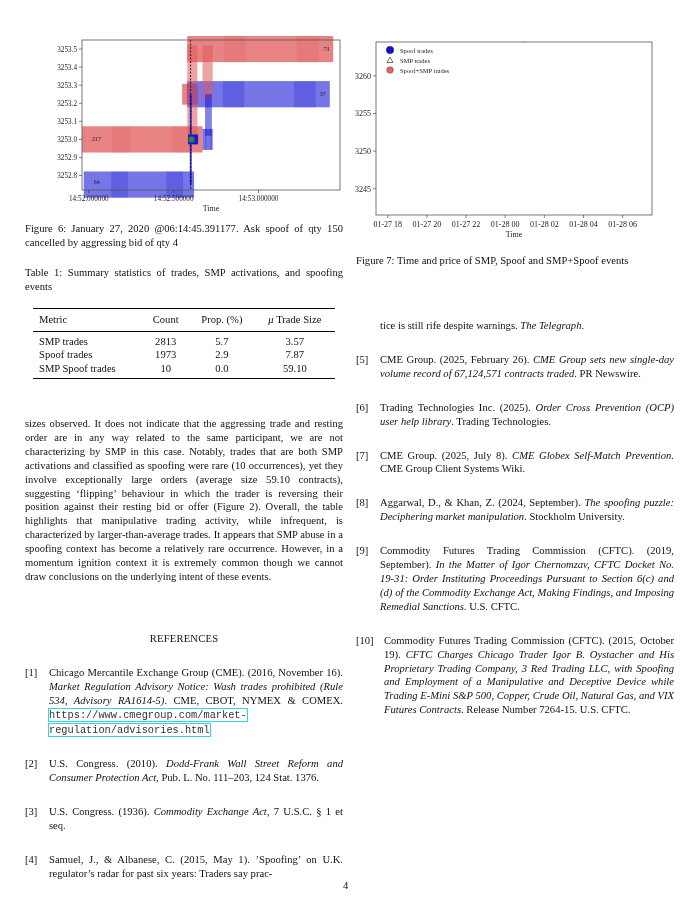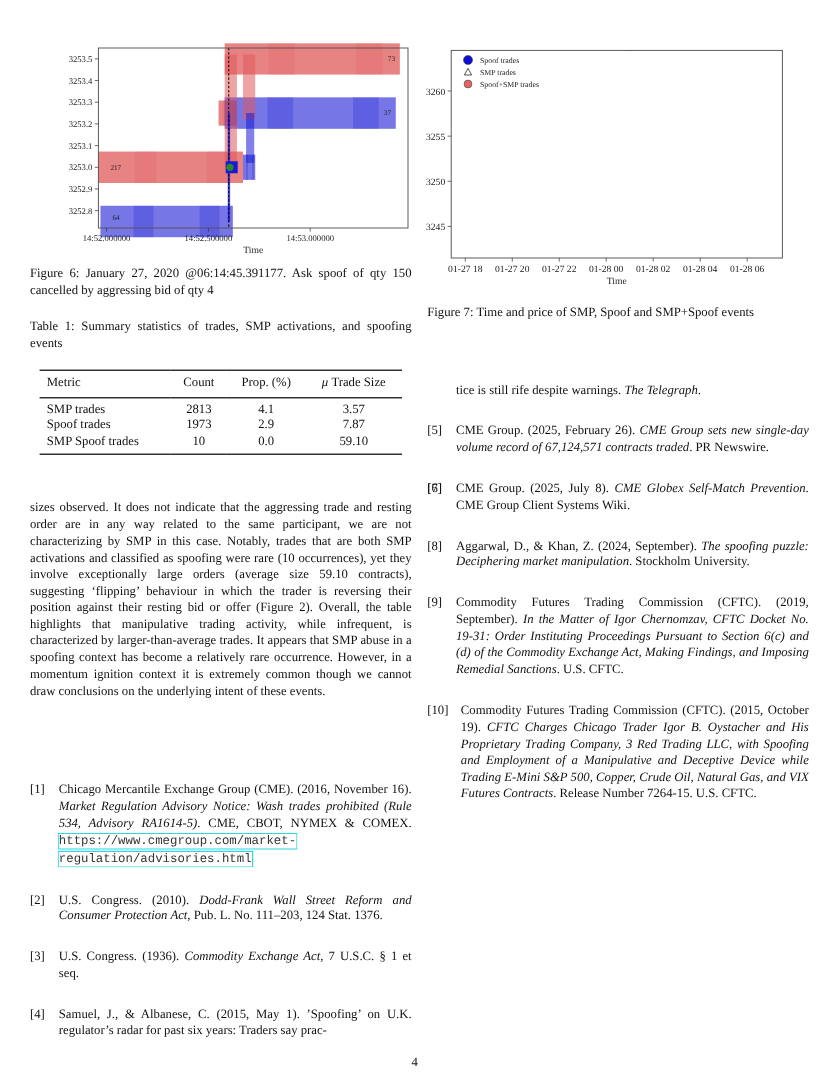--- a/index.html
+++ b/index.html
@@ -102,21 +102,21 @@
         <th class="c-left">Metric</th>
         <th class="c-center">Count</th>
         <th class="c-center">Prop. (%)</th>
         <th class="c-center"><i>μ</i><span id="mu-rest"> Trade Size</span></th>
       </tr>
     </thead>
     <tbody>
       <tr>
         <td class="c-left">SMP trades</td>
         <td class="c-center">2813</td>
-        <td class="c-center">4.1</td>
+        <td class="c-center">5.7</td>
         <td class="c-center">3.57</td>
       </tr>
       <tr>
         <td class="c-left">Spoof trades</td>
         <td class="c-center">1973</td>
         <td class="c-center">2.9</td>
         <td class="c-center">7.87</td>
       </tr>
       <tr>
         <td class="c-left">SMP Spoof trades</td>
@@ -124,20 +124,21 @@
         <td class="c-center">0.0</td>
         <td class="c-center">59.10</td>
       </tr>
     </tbody>
   </table>
 </div>
 
 <div class="col left justify" style="top:417px; hyphens:auto;" lang="en">sizes observed. It does not indicate that the aggressing trade and resting order are in any way related to the same participant, we are not characterizing by SMP in this case. Notably, trades that are both SMP activations and classified as spoofing were rare (10 occurrences), yet they involve exceptionally large orders (average size 59.10 contracts), suggesting ‘flipping’ behaviour in which the trader is reversing their position against their resting bid or offer (Figure 2). Overall, the table highlights that manipulative trading activity, while infrequent, is characterized by larger-than-average trades. It appears that SMP abuse in a spoofing context has become a relatively rare occurrence. However, in a momentum ignition context it is extremely common though we cannot draw conclusions on the underlying intent of these events.</div>
 
 <div class="col left" style="top:632px;">
+  <div class="refs-title">REFERENCES</div>
   <div id="refs-left">
       <div class="ref"><span class="num">[1]</span><span>Chicago Mercantile Exchange Group (CME). (2016, November 16). <i>Market Regulation Advisory Notice: Wash trades prohibited (Rule 534, Advisory RA1614-5)</i>. CME, CBOT, NYMEX &amp; COMEX. <a class="url">https://www.cmegroup.com/market-regulation/advisories.html</a></span></div>
       <div class="ref"><span class="num">[2]</span><span>U.S. Congress. (2010). <i>Dodd-Frank Wall Street Reform and Consumer Protection Act</i>, Pub. L. No. 111–203, 124 Stat. 1376.</span></div>
       <div class="ref"><span class="num">[3]</span><span>U.S. Congress. (1936). <i>Commodity Exchange Act</i>, 7 U.S.C. § 1 et seq.</span></div>
       <div class="ref"><span class="num">[4]</span><span>Samuel, J., &amp; Albanese, C. (2015, May 1). ’Spoofing’ on U.K. regulator’s radar for past six years: Traders say prac-<i></i></span></div>
     </div>
 </div>
 
 <svg id="fig7" style="position:absolute; left:352px; top:36px;" width="322" height="210" viewBox="0 0 322 210">
   <g id="fig7-plot">
@@ -526,21 +527,21 @@
       <text x="48" y="36.5" font-size="6.5" fill="#222">Spoof+SMP trades</text>
     </g>
 </svg>
 
 <div class="col right caption justify" style="top:254px;">Figure 7: Time and price of SMP, Spoof and SMP+Spoof events</div>
 
 <div class="col right" style="top:299px;">
   <div id="refs-right">
       <div class="ref">tice is still rife despite warnings. <i>The Telegraph</i>.</div>
       <div class="ref"><span class="num">[5]</span><span>CME Group. (2025, February 26). <i>CME Group sets new single-day volume record of 67,124,571 contracts traded</i>. PR Newswire.</span></div>
-      <div class="ref"><span class="num">[6]</span></div>
+      <div class="ref"><span class="num">[6]</span><span>Trading Technologies Inc. (2025). <i>Order Cross Prevention (OCP) user help library</i>. Trading Technologies.</span></div>
       <div class="ref"><span class="num">[7]</span><span>CME Group. (2025, July 8). <i>CME Globex Self-Match Prevention</i>. CME Group Client Systems Wiki.</span></div>
       <div class="ref"><span class="num">[8]</span><span>Aggarwal, D., &amp; Khan, Z. (2024, September). <i>The spoofing puzzle: Deciphering market manipulation</i>. Stockholm University.</span></div>
       <div class="ref"><span class="num">[9]</span><span>Commodity Futures Trading Commission (CFTC). (2019, September). <i>In the Matter of Igor Chernomzav, CFTC Docket No. 19-31: Order Instituting Proceedings Pursuant to Section 6(c) and (d) of the Commodity Exchange Act, Making Findings, and Imposing Remedial Sanctions</i>. U.S. CFTC.</span></div>
       <div class="ref wide"><span class="num">[10]</span><span>Commodity Futures Trading Commission (CFTC). (2015, October 19). <i>CFTC Charges Chicago Trader Igor B. Oystacher and His Proprietary Trading Company, 3 Red Trading LLC, with Spoofing and Employment of a Manipulative and Deceptive Device while Trading E-Mini S&amp;P 500, Copper, Crude Oil, Natural Gas, and VIX Futures Contracts</i>. Release Number 7264-15. U.S. CFTC.</span></div>
     </div>
 </div>
 
 <div class="page-num">4</div>
 
 </body></html>

